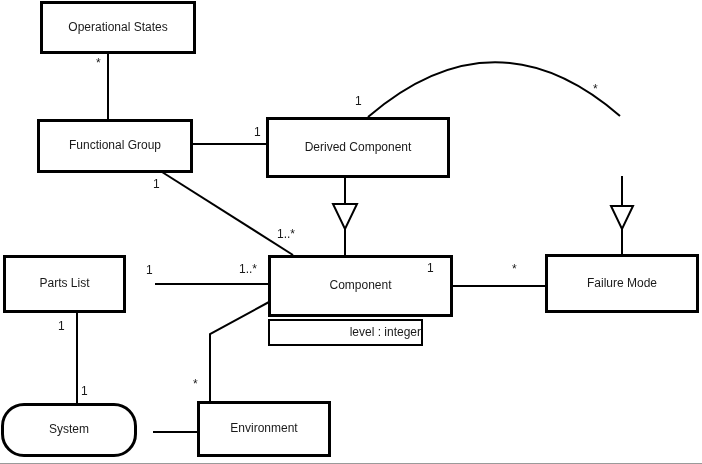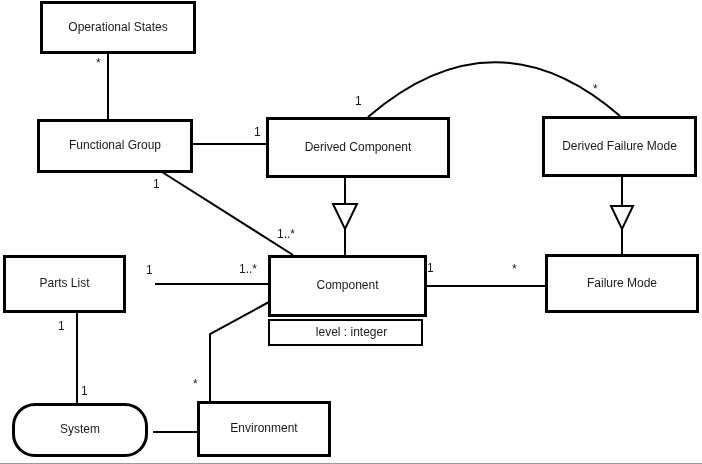--- a/index.html
+++ b/index.html
@@ -24,21 +24,21 @@
     background: #ffffff;
     border: 3px solid #000000;
     display: flex;
     align-items: center;
     justify-content: center;
     font-size: 12px;
     line-height: 1.1;
     white-space: nowrap;
   }
   .uml-box.attr-compartment {
-    justify-content: center;
+    justify-content: flex-end;
     padding-left: 12px;
     border-width: 2px;
   }
   .mult {
     position: absolute;
     font-size: 12px;
     line-height: 12px;
     color: #1a1a1a;
     white-space: nowrap;
   }
@@ -86,40 +86,37 @@
   </div>
 
   <div class="uml-box" style="left:37px; top:119px; width:156px; height:54px;">
     <span>Functional Group</span>
   </div>
 
   <div class="uml-box" style="left:266px; top:117px; width:184px; height:61px;">
     <span>Derived Component</span>
   </div>
 
-  <div class="uml-box" style="left:542px; top:116px; width:155px; height:61px;">
-    <span>Derived Failure Mode</span>
-  </div>
 
   <div class="uml-box" style="left:3px; top:255px; width:123px; height:58px;">
     <span>Parts List</span>
   </div>
 
-  <div class="uml-box" style="left:268px; top:255px; width:159px; height:62px;">
+  <div class="uml-box" style="left:268px; top:255px; width:185px; height:62px;">
     <span>Component</span>
   </div>
   <div class="uml-box attr-compartment" style="left:268px; top:319px; width:155px; height:27px;">
     <span>level : integer</span>
   </div>
 
   <div class="uml-box" style="left:545px; top:254px; width:154px; height:59px;">
     <span>Failure Mode</span>
   </div>
 
-  <div class="uml-box" style="left:12px; top:403px; width:136px; height:54px;border-radius:23px;">
+  <div class="uml-box" style="left:1px; top:403px; width:136px; height:54px;border-radius:23px;">
     <span>System</span>
   </div>
 
   <div class="uml-box" style="left:197px; top:401px; width:134px; height:56px;">
     <span>Environment</span>
   </div>
 
   <span class="mult" style="left:96px; top:57px;">*</span>
 
   <span class="mult" style="left:254px; top:126px;">1</span>

